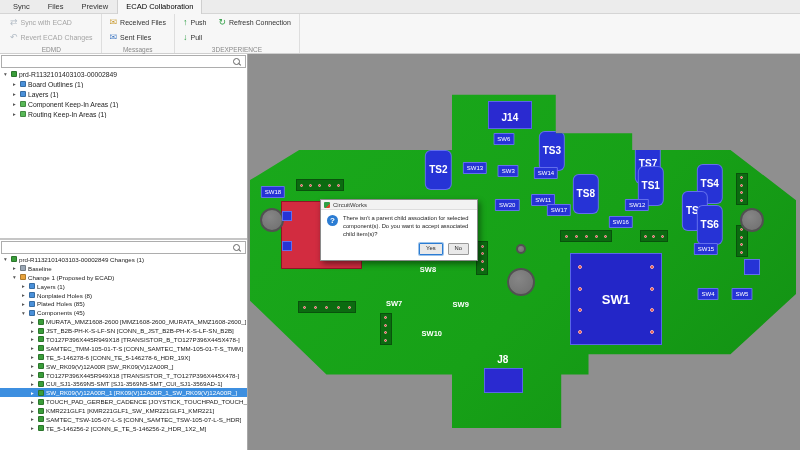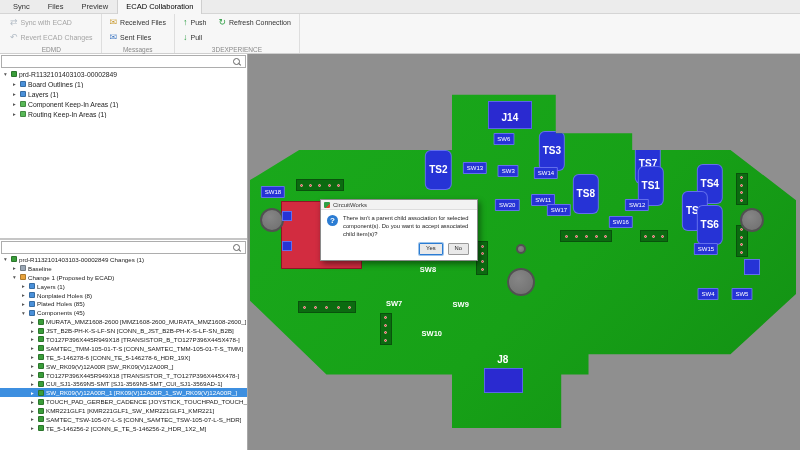--- a/index.html
+++ b/index.html
@@ -355,20 +355,31 @@
             <span class="dot"></span>
             <span class="dot"></span>
           </div>
           <div class="hole" style="left: 4%; top: 37.9%; width: 24px; height: 24px;"></div>
           <div class="hole" style="left: 91.9%; top: 37.9%; width: 24px; height: 24px;"></div>
           <div class="hole" style="left: 49.6%; top: 56.4%; width: 28px; height: 28px;"></div>
           <div class="hole" style="left: 49.6%; top: 46.5%; width: 10px; height: 10px;"></div>
           <div class="bsq" style="left: 5.9%; top: 35.2%; width: 1.8%; height: 3%;"></div>
           <div class="bsq" style="left: 5.9%; top: 44.2%; width: 1.8%; height: 3%;"></div>
           <div class="bsq" style="left: 90.5%; top: 49.6%; width: 2.9%; height: 4.8%;"></div>
+          <div class="sw1" style="left: 58.6%; top: 47.8%; width: 16.8%; height: 27.5%;">
+            <span>SW1</span>
+            <span class="sw1dot" style="left: 8%; top: 12%;"></span>
+            <span class="sw1dot" style="right: 8%; top: 12%;"></span>
+            <span class="sw1dot" style="left: 8%; top: 36%;"></span>
+            <span class="sw1dot" style="right: 8%; top: 36%;"></span>
+            <span class="sw1dot" style="left: 8%; top: 60%;"></span>
+            <span class="sw1dot" style="right: 8%; top: 60%;"></span>
+            <span class="sw1dot" style="left: 8%; top: 84%;"></span>
+            <span class="sw1dot" style="right: 8%; top: 84%;"></span>
+          </div>
           <div class="connector" style="left: 43.6%; top: 2.4%; width: 8%; height: 8.3%;">J14</div>
           <div class="connector" style="left: 42.9%; top: 82%; width: 7.1%; height: 7.5%;"></div>
           <div class="chip" style="left: 46.5%; top: 13.7%;">SW6</div>
           <div class="chiplg" style="left: 55.3%; top: 17.3%;">TS3</div>
           <div class="chiplg" style="left: 34.5%; top: 23%;">TS2</div>
           <div class="chip" style="left: 41.2%; top: 22.4%;">SW13</div>
           <div class="chip" style="left: 47.3%; top: 23.3%;">SW3</div>
           <div class="chip" style="left: 54.2%; top: 23.9%;">SW14</div>
           <div class="chiplg" style="left: 72.9%; top: 21.2%;">TS7</div>
           <div class="chiplg" style="left: 73.4%; top: 27.8%;">TS1</div>

